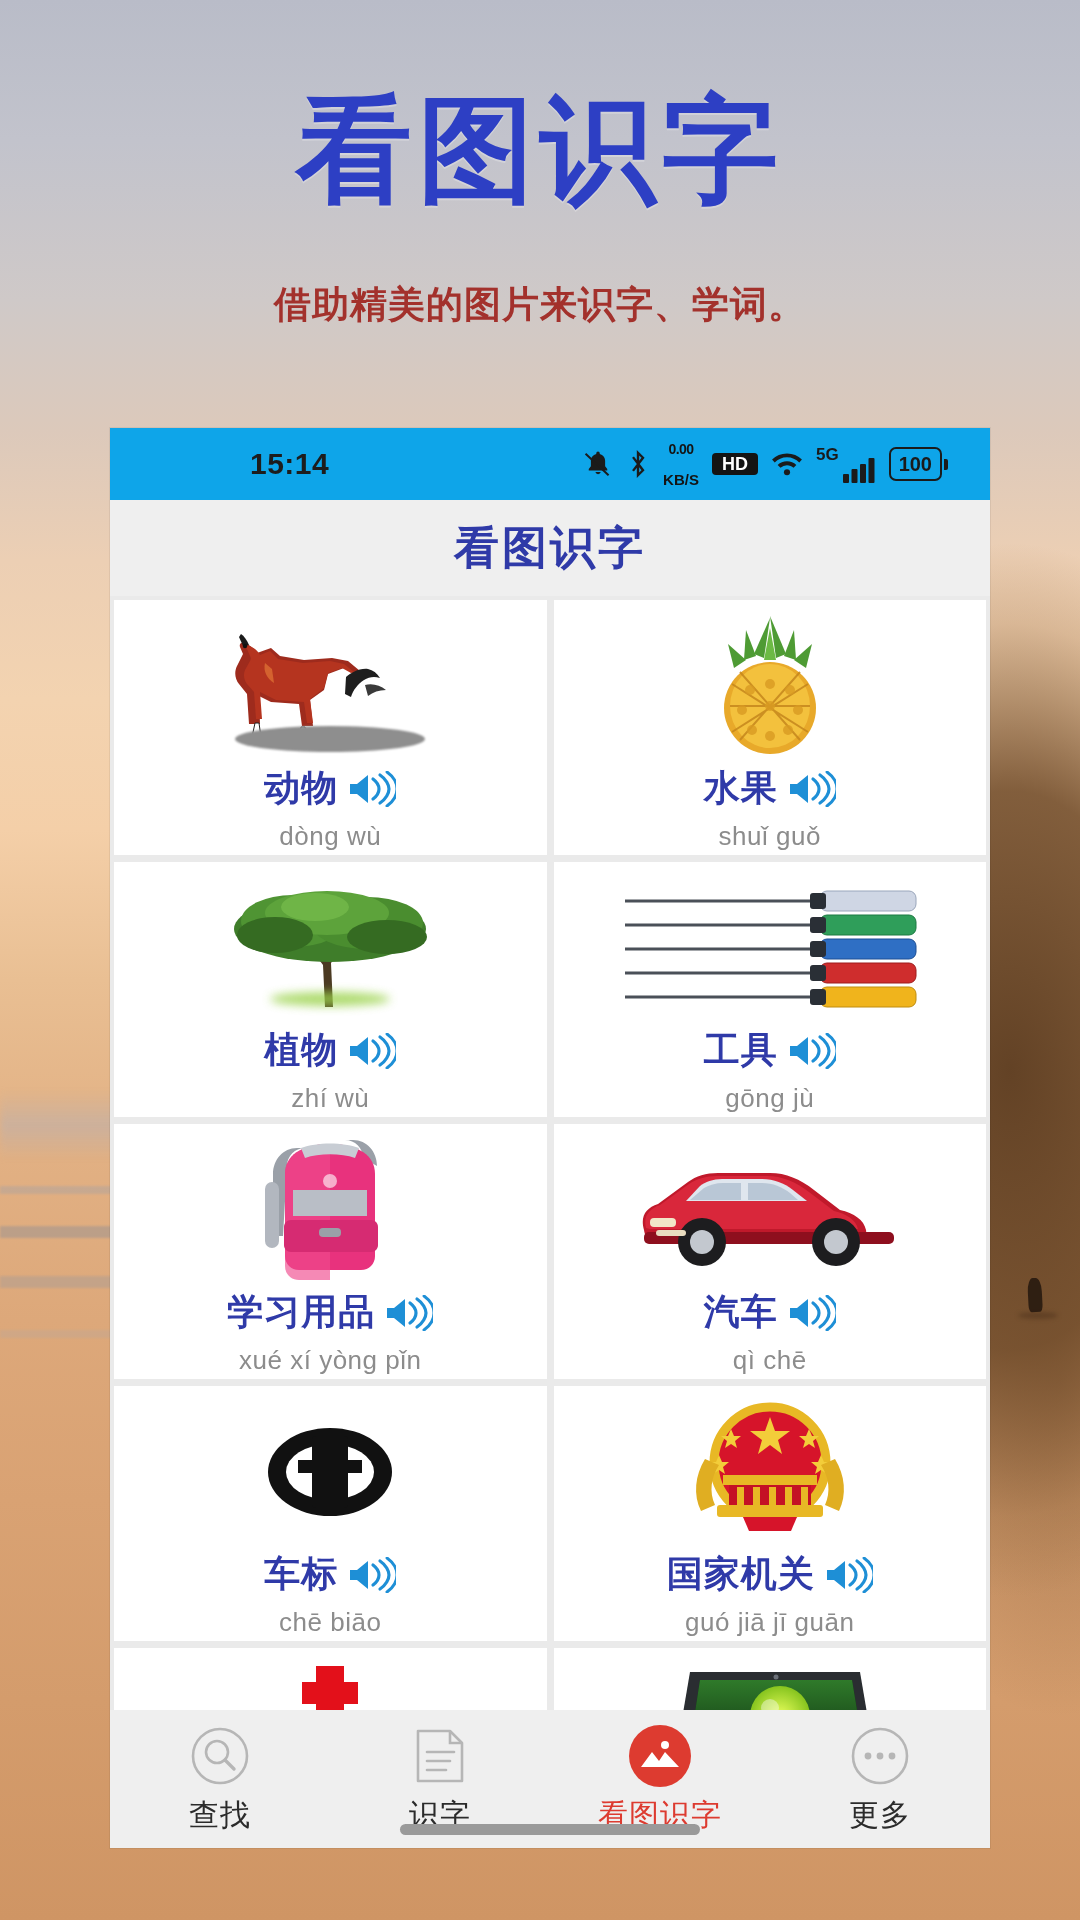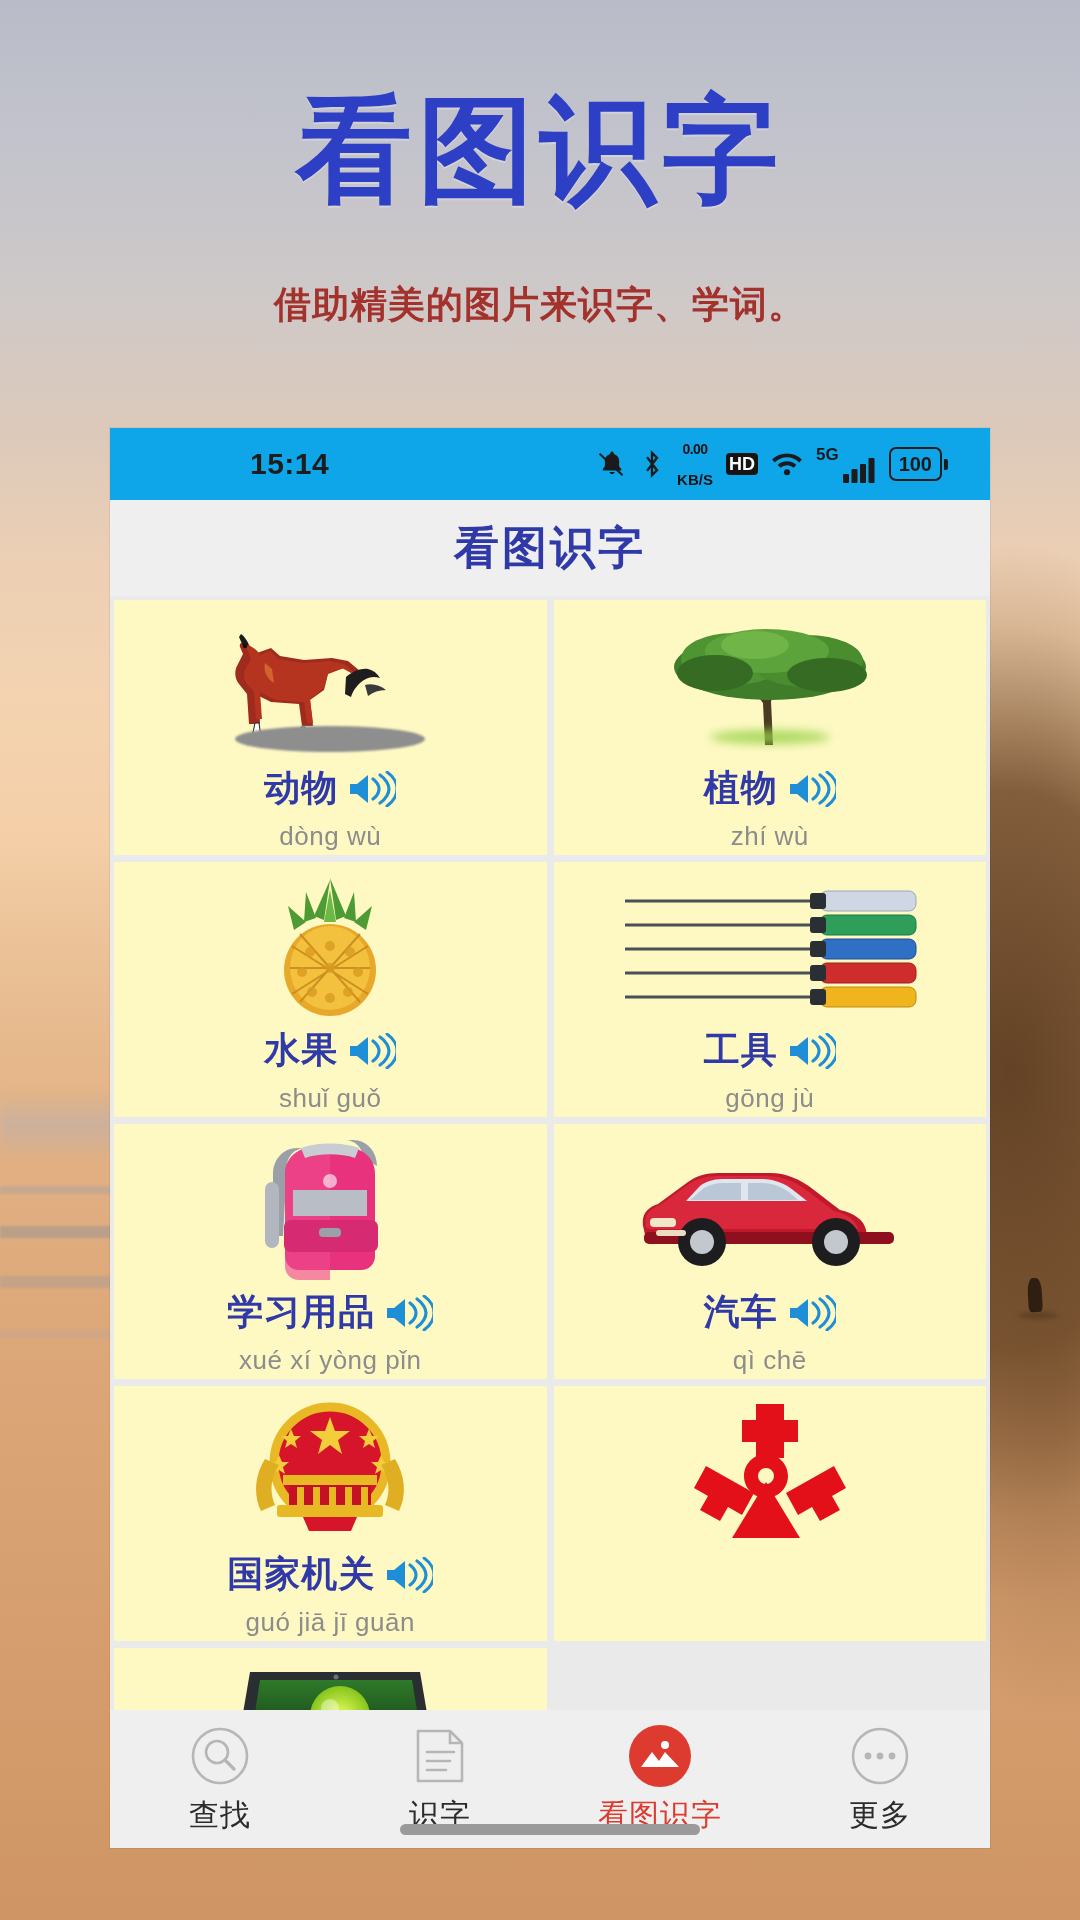--- a/index.html
+++ b/index.html
@@ -106,21 +106,21 @@
   #status-icons { display: flex; align-items: center; gap: 13px; }
   .sicon { display: flex; align-items: center; color: #1b1b1b; }
   #net-speed {
     display: flex; flex-direction: column; align-items: center;
     line-height: 1; font-weight: 700; color: #141414;
   }
   #net-speed .spd { font-size: 14px; letter-spacing: -.5px; }
   #net-speed .unit { font-size: 15px; margin-top: 16px; }
   #hd-badge {
     font-size: 18px; font-weight: 700; color: #fff; background: #141414;
-    border-radius: 4px; padding: 2px 3px; line-height: 1;
+    border-radius: 4px; padding: 2px 10px; line-height: 1;
   }
   #five-g {
     display: flex; align-items: flex-end; gap: 3px;
   }
   #five-g .lbl { font-size: 17px; font-weight: 700; line-height: 1; margin-bottom: 20px; }
   #battery {
     display: flex; align-items: center;
   }
   #battery .shell {
     border: 2.5px solid #1b1b1b; border-radius: 7px;
@@ -145,21 +145,21 @@
   #grid {
     background: #eaeaea;
     padding: 4px 4px 0 4px;
     display: grid;
     grid-template-columns: 1fr 1fr;
     gap: 7px;
     height: 1152px;
     align-content: start;
   }
   .card {
-    background: #fef9c3;
+    background: #ffffff;
     height: 255px;
     display: flex; flex-direction: column; align-items: center;
     padding-top: 10px;
     overflow: hidden;
   }
   .card-art {
     width: 100%; height: 150px;
     display: flex; align-items: center; justify-content: center;
     position: relative;
   }
@@ -307,20 +307,64 @@
             <path d="M32 4c6 4 9 10 9 14s-3 10-9 14" fill="none" stroke="#1e8fd6" stroke-width="3.2" stroke-linecap="round"></path>
             <path d="M39 1c7 5 10 12 10 17s-3 12-10 17" fill="none" stroke="#1e8fd6" stroke-width="3" stroke-linecap="round"></path>
           </svg>
         </span>
       </div>
       <div class="card-pinyin">dòng wù</div>
     </div>
 
     <div class="card">
       <div class="card-art">
+        <svg width="180" height="150" viewBox="0 0 180 150">
+          <g fill="#4e9b34">
+            <path d="M90 8 74 44l10 4z"></path>
+              <path d="M90 6l16 38-10 4z"></path>
+            <path d="M66 20 64 50l12-4z"></path>
+              <path d="M114 20l2 30-12-4z"></path>
+            <path d="M48 34l6 24 12-8z"></path>
+              <path d="M132 34l-6 24-12-8z"></path>
+            <path d="M90 18l-6 32h12z" fill="#6cba45"></path>
+          </g>
+          <ellipse cx="90" cy="98" rx="46" ry="46" fill="#e8a92a"></ellipse>
+          <ellipse cx="90" cy="96" rx="40" ry="42" fill="#f3c13d"></ellipse>
+          <g stroke="#c4861c" stroke-width="2" fill="none" opacity=".85">
+            <path d="M52 74 128 122M128 74 52 122M50 96h80M60 62l60 68M120 62L60 130"></path>
+          </g>
+          <g fill="#d99b22" opacity=".8">
+            <circle cx="70" cy="80" r="5"></circle>
+              <circle cx="90" cy="74" r="5"></circle>
+              <circle cx="110" cy="80" r="5"></circle>
+            <circle cx="62" cy="100" r="5"></circle>
+              <circle cx="90" cy="96" r="5"></circle>
+              <circle cx="118" cy="100" r="5"></circle>
+            <circle cx="72" cy="120" r="5"></circle>
+              <circle cx="90" cy="126" r="5"></circle>
+              <circle cx="108" cy="120" r="5"></circle>
+          </g>
+        </svg>
+      </div>
+      <div class="card-label">
+        <span class="card-hanzi">水果</span>
+        <span class="spk">
+          <svg width="48" height="36" viewBox="0 0 48 36" fill="#1e8fd6">
+            <path d="M2 13h7l11-9v28l-11-9H2z"></path>
+            <path d="M25 8c4 3 6 7 6 10s-2 7-6 10" fill="none" stroke="#1e8fd6" stroke-width="3.2" stroke-linecap="round"></path>
+            <path d="M32 4c6 4 9 10 9 14s-3 10-9 14" fill="none" stroke="#1e8fd6" stroke-width="3.2" stroke-linecap="round"></path>
+            <path d="M39 1c7 5 10 12 10 17s-3 12-10 17" fill="none" stroke="#1e8fd6" stroke-width="3" stroke-linecap="round"></path>
+          </svg>
+        </span>
+      </div>
+      <div class="card-pinyin">shuǐ guǒ</div>
+    </div>
+
+    <div class="card">
+      <div class="card-art">
         <div class="tree-glow"></div>
         <svg width="230" height="140" viewBox="0 0 230 140">
           <path d="M110 130l-2-42 -12-16 12 8 2-16 4 18 14-12-12 16 2 44z" fill="#4b3a22"></path>
           <ellipse cx="115" cy="52" rx="96" ry="33" fill="#3f7d2a"></ellipse>
           <ellipse cx="78" cy="44" rx="52" ry="26" fill="#4f9433"></ellipse>
           <ellipse cx="152" cy="46" rx="56" ry="26" fill="#4a8d2f"></ellipse>
           <ellipse cx="112" cy="36" rx="62" ry="22" fill="#5da33b"></ellipse>
           <ellipse cx="60" cy="58" rx="38" ry="18" fill="#356b22"></ellipse>
           <ellipse cx="172" cy="60" rx="40" ry="17" fill="#356b22"></ellipse>
           <ellipse cx="100" cy="30" rx="34" ry="14" fill="#6fb547"></ellipse>
@@ -331,64 +375,20 @@
         <span class="spk">
           <svg width="48" height="36" viewBox="0 0 48 36" fill="#1e8fd6">
             <path d="M2 13h7l11-9v28l-11-9H2z"></path>
             <path d="M25 8c4 3 6 7 6 10s-2 7-6 10" fill="none" stroke="#1e8fd6" stroke-width="3.2" stroke-linecap="round"></path>
             <path d="M32 4c6 4 9 10 9 14s-3 10-9 14" fill="none" stroke="#1e8fd6" stroke-width="3.2" stroke-linecap="round"></path>
             <path d="M39 1c7 5 10 12 10 17s-3 12-10 17" fill="none" stroke="#1e8fd6" stroke-width="3" stroke-linecap="round"></path>
           </svg>
         </span>
       </div>
       <div class="card-pinyin">zhí wù</div>
-    </div>
-
-    <div class="card">
-      <div class="card-art">
-        <svg width="180" height="150" viewBox="0 0 180 150">
-          <g fill="#4e9b34">
-            <path d="M90 8 74 44l10 4z"></path>
-              <path d="M90 6l16 38-10 4z"></path>
-            <path d="M66 20 64 50l12-4z"></path>
-              <path d="M114 20l2 30-12-4z"></path>
-            <path d="M48 34l6 24 12-8z"></path>
-              <path d="M132 34l-6 24-12-8z"></path>
-            <path d="M90 18l-6 32h12z" fill="#6cba45"></path>
-          </g>
-          <ellipse cx="90" cy="98" rx="46" ry="46" fill="#e8a92a"></ellipse>
-          <ellipse cx="90" cy="96" rx="40" ry="42" fill="#f3c13d"></ellipse>
-          <g stroke="#c4861c" stroke-width="2" fill="none" opacity=".85">
-            <path d="M52 74 128 122M128 74 52 122M50 96h80M60 62l60 68M120 62L60 130"></path>
-          </g>
-          <g fill="#d99b22" opacity=".8">
-            <circle cx="70" cy="80" r="5"></circle>
-              <circle cx="90" cy="74" r="5"></circle>
-              <circle cx="110" cy="80" r="5"></circle>
-            <circle cx="62" cy="100" r="5"></circle>
-              <circle cx="90" cy="96" r="5"></circle>
-              <circle cx="118" cy="100" r="5"></circle>
-            <circle cx="72" cy="120" r="5"></circle>
-              <circle cx="90" cy="126" r="5"></circle>
-              <circle cx="108" cy="120" r="5"></circle>
-          </g>
-        </svg>
-      </div>
-      <div class="card-label">
-        <span class="card-hanzi">水果</span>
-        <span class="spk">
-          <svg width="48" height="36" viewBox="0 0 48 36" fill="#1e8fd6">
-            <path d="M2 13h7l11-9v28l-11-9H2z"></path>
-            <path d="M25 8c4 3 6 7 6 10s-2 7-6 10" fill="none" stroke="#1e8fd6" stroke-width="3.2" stroke-linecap="round"></path>
-            <path d="M32 4c6 4 9 10 9 14s-3 10-9 14" fill="none" stroke="#1e8fd6" stroke-width="3.2" stroke-linecap="round"></path>
-            <path d="M39 1c7 5 10 12 10 17s-3 12-10 17" fill="none" stroke="#1e8fd6" stroke-width="3" stroke-linecap="round"></path>
-          </svg>
-        </span>
-      </div>
-      <div class="card-pinyin">shuǐ guǒ</div>
     </div>
 
     <div class="card">
       <div class="card-art">
         <svg width="330" height="140" viewBox="0 0 330 140">
           <g stroke="#4a5058" stroke-width="3">
             <line x1="20" y1="24" x2="215" y2="24"></line>
             <line x1="20" y1="48" x2="215" y2="48"></line>
             <line x1="20" y1="72" x2="215" y2="72"></line>
             <line x1="20" y1="96" x2="215" y2="96"></line>
@@ -477,20 +477,42 @@
             <path d="M2 13h7l11-9v28l-11-9H2z"></path>
             <path d="M25 8c4 3 6 7 6 10s-2 7-6 10" fill="none" stroke="#1e8fd6" stroke-width="3.2" stroke-linecap="round"></path>
             <path d="M32 4c6 4 9 10 9 14s-3 10-9 14" fill="none" stroke="#1e8fd6" stroke-width="3.2" stroke-linecap="round"></path>
             <path d="M39 1c7 5 10 12 10 17s-3 12-10 17" fill="none" stroke="#1e8fd6" stroke-width="3" stroke-linecap="round"></path>
           </svg>
         </span>
       </div>
       <div class="card-pinyin">qì chē</div>
     </div>
 
+    <div class="card">
+      <div class="card-art">
+        <svg width="160" height="130" viewBox="0 0 160 130">
+          <ellipse cx="80" cy="66" rx="62" ry="44" fill="#111"></ellipse>
+          <ellipse cx="80" cy="66" rx="44" ry="28" fill="#fff"></ellipse>
+          <rect x="62" y="30" width="36" height="72" rx="4" fill="#111"></rect>
+          <rect x="48" y="54" width="64" height="13" fill="#111"></rect>
+        </svg>
+      </div>
+      <div class="card-label">
+        <span class="card-hanzi">车标</span>
+        <span class="spk">
+          <svg width="48" height="36" viewBox="0 0 48 36" fill="#1e8fd6">
+            <path d="M2 13h7l11-9v28l-11-9H2z"></path>
+            <path d="M25 8c4 3 6 7 6 10s-2 7-6 10" fill="none" stroke="#1e8fd6" stroke-width="3.2" stroke-linecap="round"></path>
+            <path d="M32 4c6 4 9 10 9 14s-3 10-9 14" fill="none" stroke="#1e8fd6" stroke-width="3.2" stroke-linecap="round"></path>
+            <path d="M39 1c7 5 10 12 10 17s-3 12-10 17" fill="none" stroke="#1e8fd6" stroke-width="3" stroke-linecap="round"></path>
+          </svg>
+        </span>
+      </div>
+      <div class="card-pinyin">chē biāo</div>
+    </div>
 
     <div class="card">
       <div class="card-art">
         <svg width="210" height="140" viewBox="0 0 210 140">
           <circle cx="105" cy="62" r="56" fill="#d6142a"></circle>
           <circle cx="105" cy="62" r="56" fill="none" stroke="#e8b825" stroke-width="9"></circle>
           <path d="M105 16l5 14h15l-12 9 4 14-12-9-12 9 4-14-12-9h15z" fill="#f3cd3a"></path>
           <g fill="#f3cd3a">
             <path d="M66 28l3 7h7l-6 5 2 7-6-4-6 4 2-7-6-5h7z"></path>
             <path d="M144 28l3 7h7l-6 5 2 7-6-4-6 4 2-7-6-5h7z"></path>

